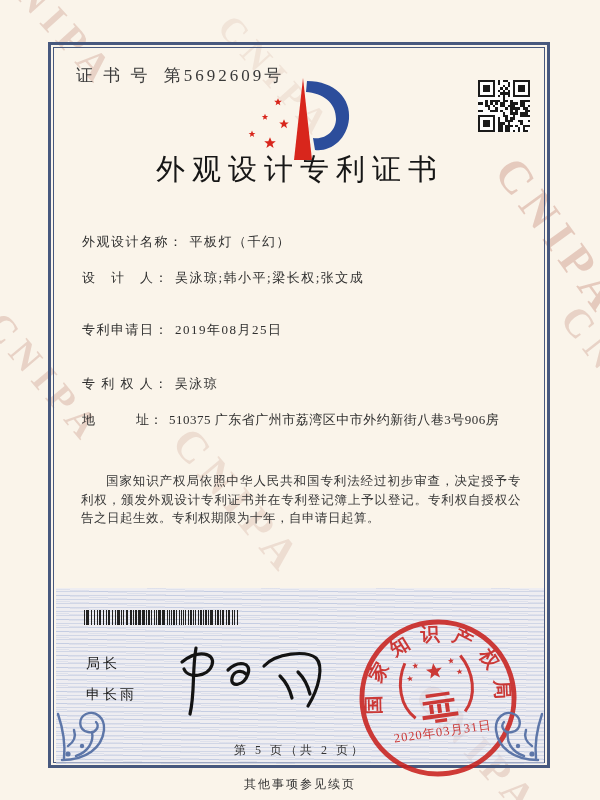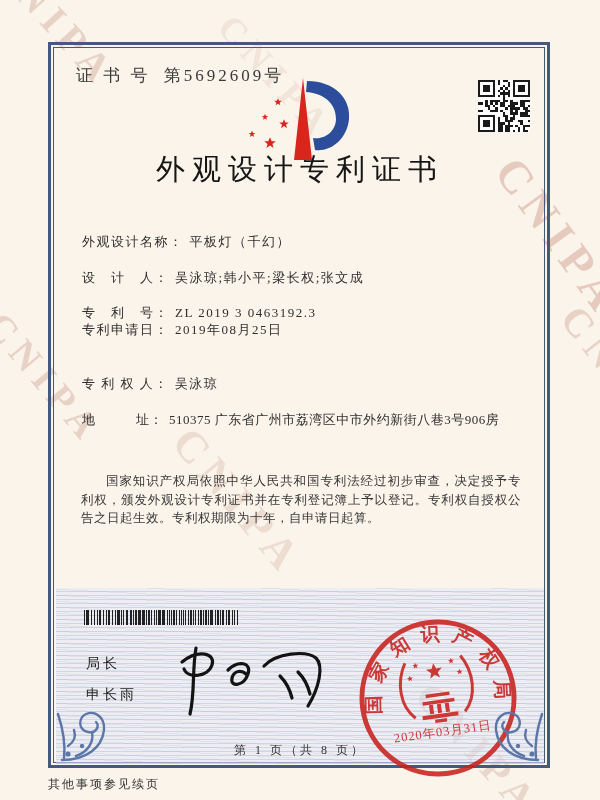--- a/index.html
+++ b/index.html
@@ -24,21 +24,21 @@
   .qr{position:absolute;left:478px;top:80px;width:52px;height:52px;background:#fdfdfd;}
   .logo{position:absolute;left:240px;top:76px;}
   .barcode{position:absolute;left:84px;top:610px;}
   .signer{position:absolute;left:86px;font-size:14px;color:#222;letter-spacing:3px;
           font-family:Liberation Mono, monospace;}
   .signature{position:absolute;left:168px;top:634px;}
   .seal{position:absolute;left:353px;top:613px;transform:rotate(-8deg);opacity:.92;}
   .corner{position:absolute;}
   .footer-page{position:absolute;left:48px;top:742px;width:504px;text-align:center;font-size:12px;
                color:#333;letter-spacing:3px;}
-  .footer-note{position:absolute;left:48px;top:776px;width:504px;text-align:left;font-size:12px;
+  .footer-note{position:absolute;left:48px;top:776px;width:504px;text-align:center;font-size:12px;
                color:#333;letter-spacing:2px;}
 </style>
 </head>
 <body>
 
 <div class="page">
 
   <div class="wm" style="left:-28px;top:-4px;font-size:40px;transform:rotate(48deg);">CNIPA</div>
   <div class="wm" style="left:200px;top:56px;font-size:36px;transform:rotate(48deg);color:rgba(202,156,140,.18);">CNIPA</div>
   <div class="wm" style="left:468px;top:210px;font-size:46px;transform:rotate(54deg);color:rgba(205,150,135,.45);">CNIPA</div>
@@ -218,23 +218,20 @@
   </div>
 
   <div class="title">外观设计专利证书</div>
 
   <div class="row" style="top:233px">
     <span class="lab">外观设计名称：</span><span>平板灯（千幻）</span>
   </div>
   <div class="row" style="top:269px">
     <span class="lab">设　计　人：</span><span>吴泳琼;韩小平;梁长权;张文成</span>
   </div>
-  <div class="row" style="top:304px">
-    <span class="lab">专　利　号：</span><span>ZL 2019 3 0463192.3</span>
-  </div>
   <div class="row" style="top:321px">
     <span class="lab">专利申请日：</span><span>2019年08月25日</span>
   </div>
   <div class="row" style="top:375px">
     <span class="lab">专 利 权 人：</span><span>吴泳琼</span>
   </div>
   <div class="row" style="top:411px;letter-spacing:.5px;">
     <span class="lab">地　　　址：</span><span>510375 广东省广州市荔湾区中市外约新街八巷3号906房</span>
   </div>
 
@@ -355,16 +352,16 @@
     <g fill="none" stroke="#5d76a8" stroke-width="2.4" stroke-linecap="round">
       <path d="M6,78 C30,78 46,66 48,48 C49,36 40,28 30,32 C22,36 22,48 32,50 C40,52 44,44 40,40"></path>
       <path d="M8,76 C10,58 6,44 2,32"></path>
       <path d="M20,74 C32,70 38,60 36,50"></path>
       <path d="M12,64 C18,60 20,54 18,48"></path>
     </g>
     <circle cx="12" cy="72" r="2.6" fill="#5d76a8"></circle>
     <circle cx="26" cy="64" r="2.2" fill="#5d76a8"></circle>
   </svg>
 
-  <div class="footer-page">第 1 页（共 8 页）</div>
+  <div class="footer-page">第 5 页（共 2 页）</div>
   <div class="footer-note">其他事项参见续页</div>
 
 </div>
 
 </body></html>

